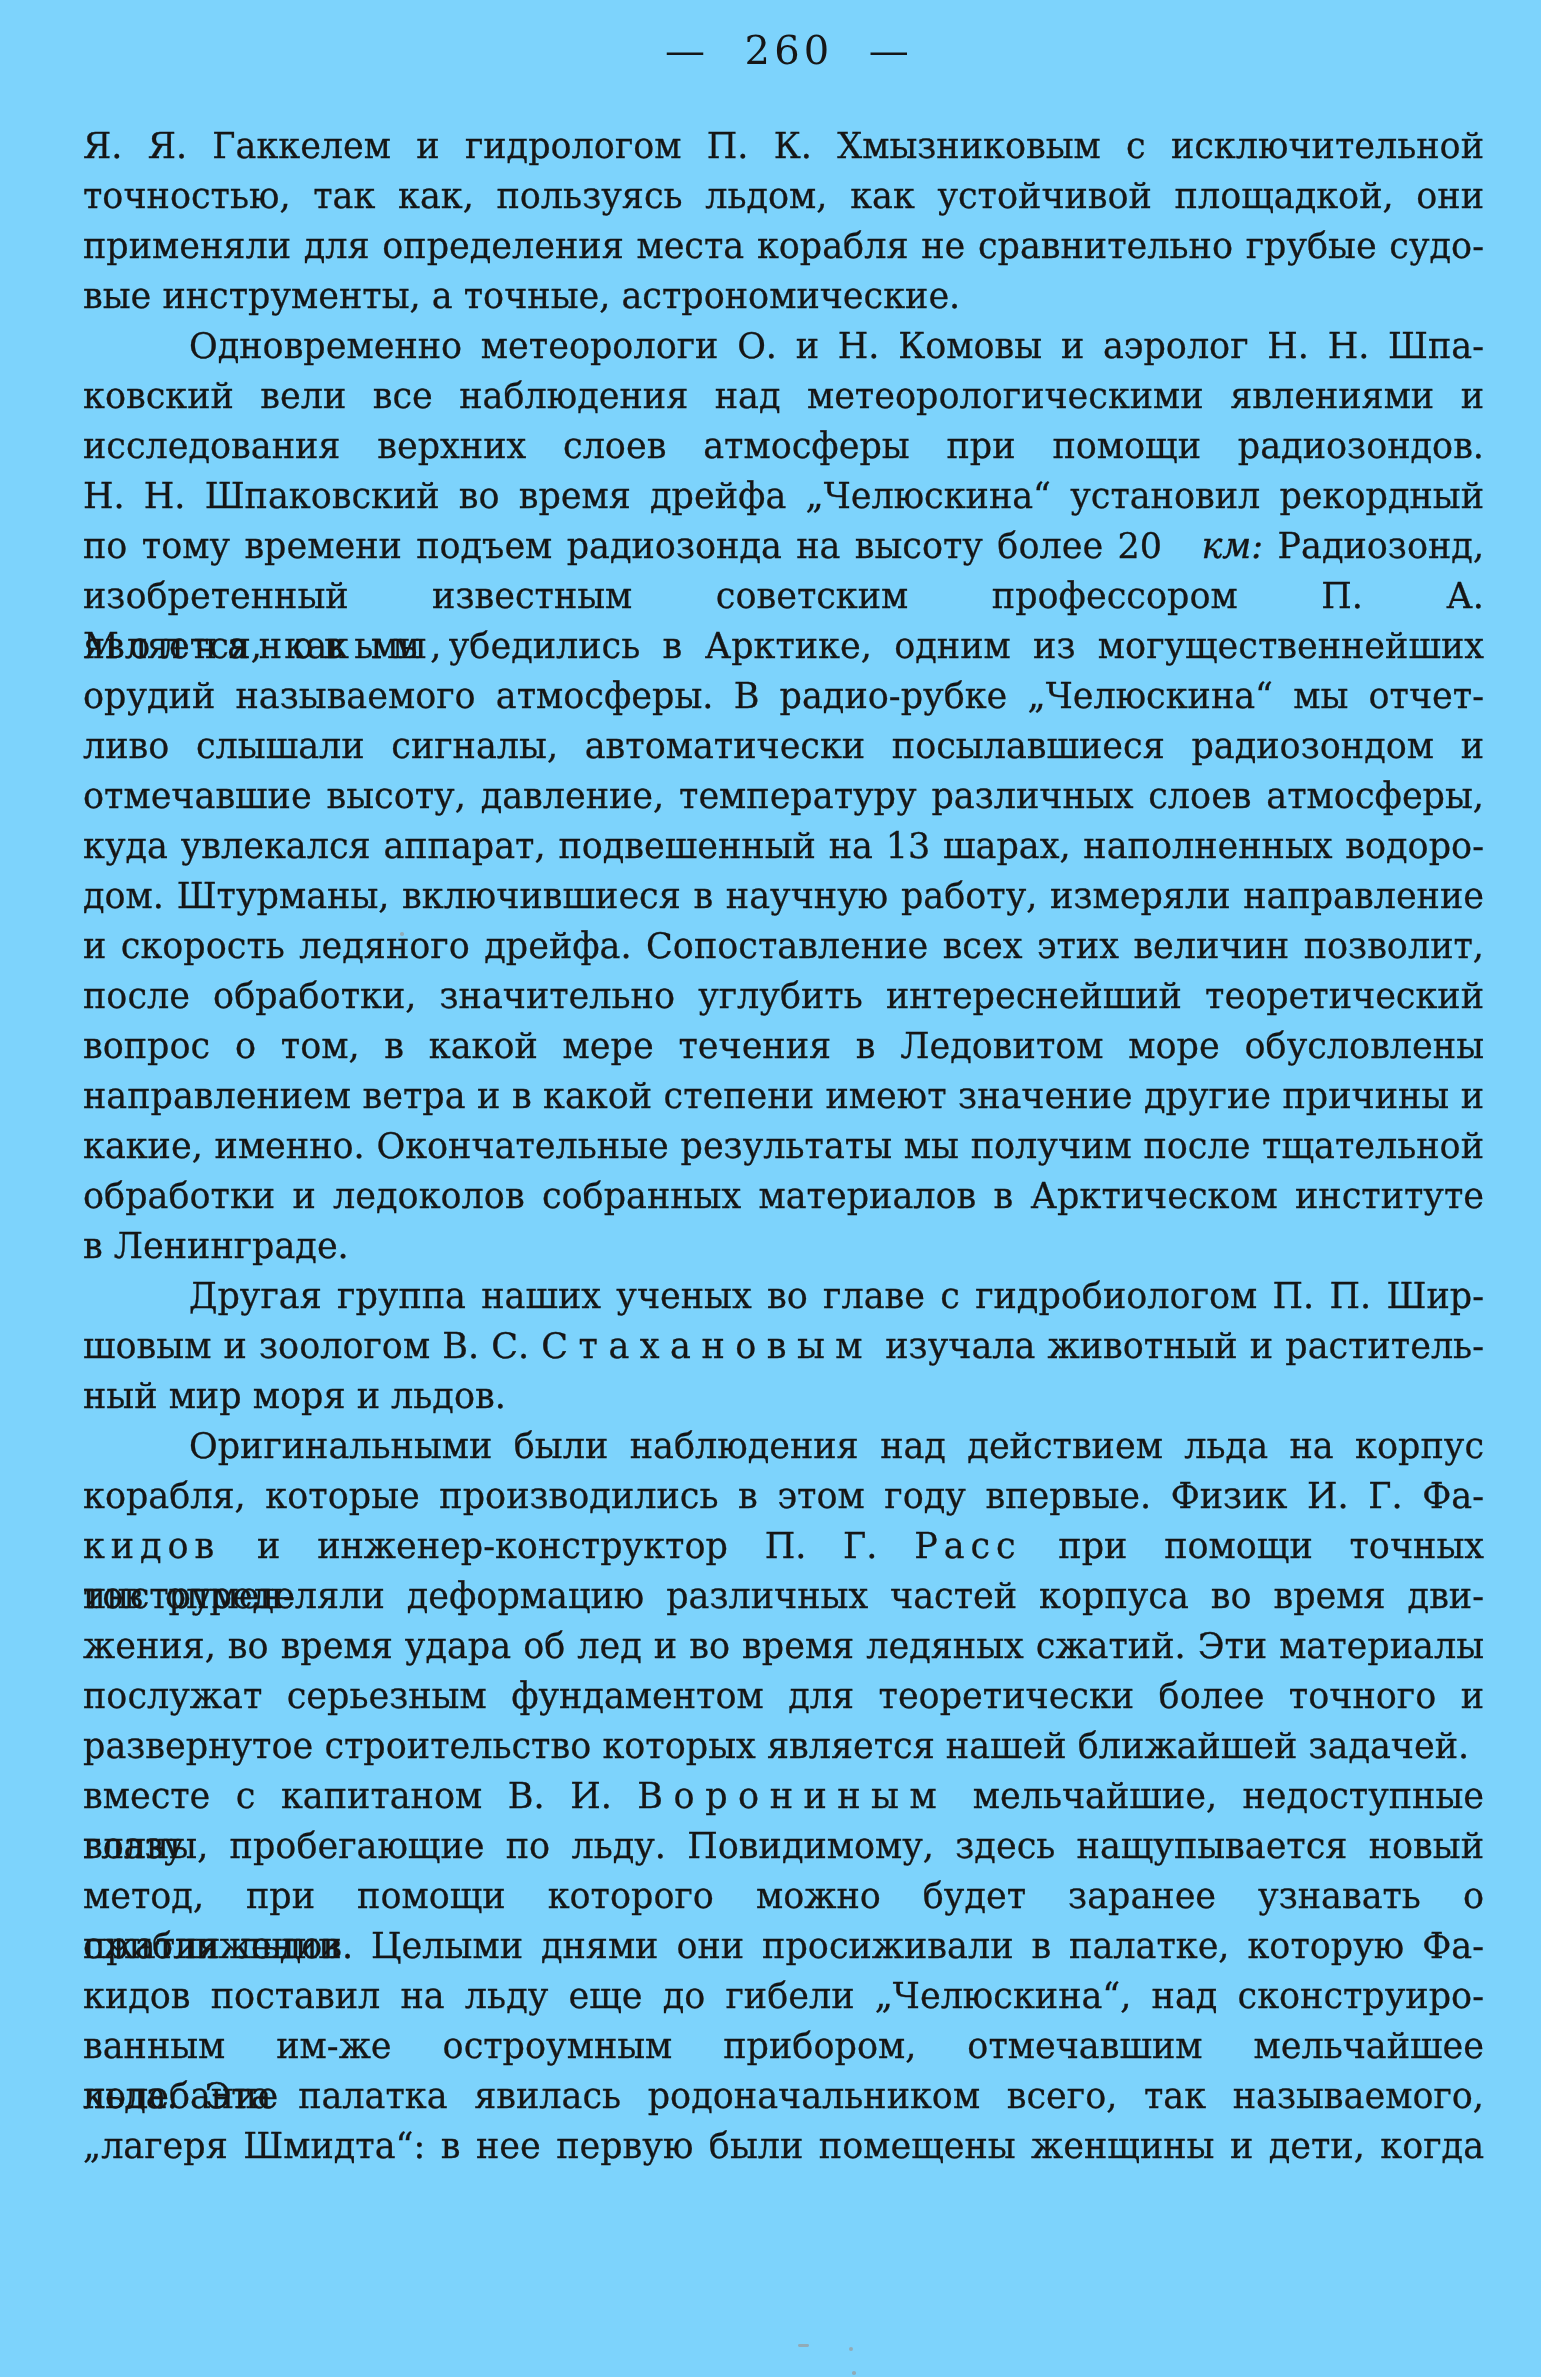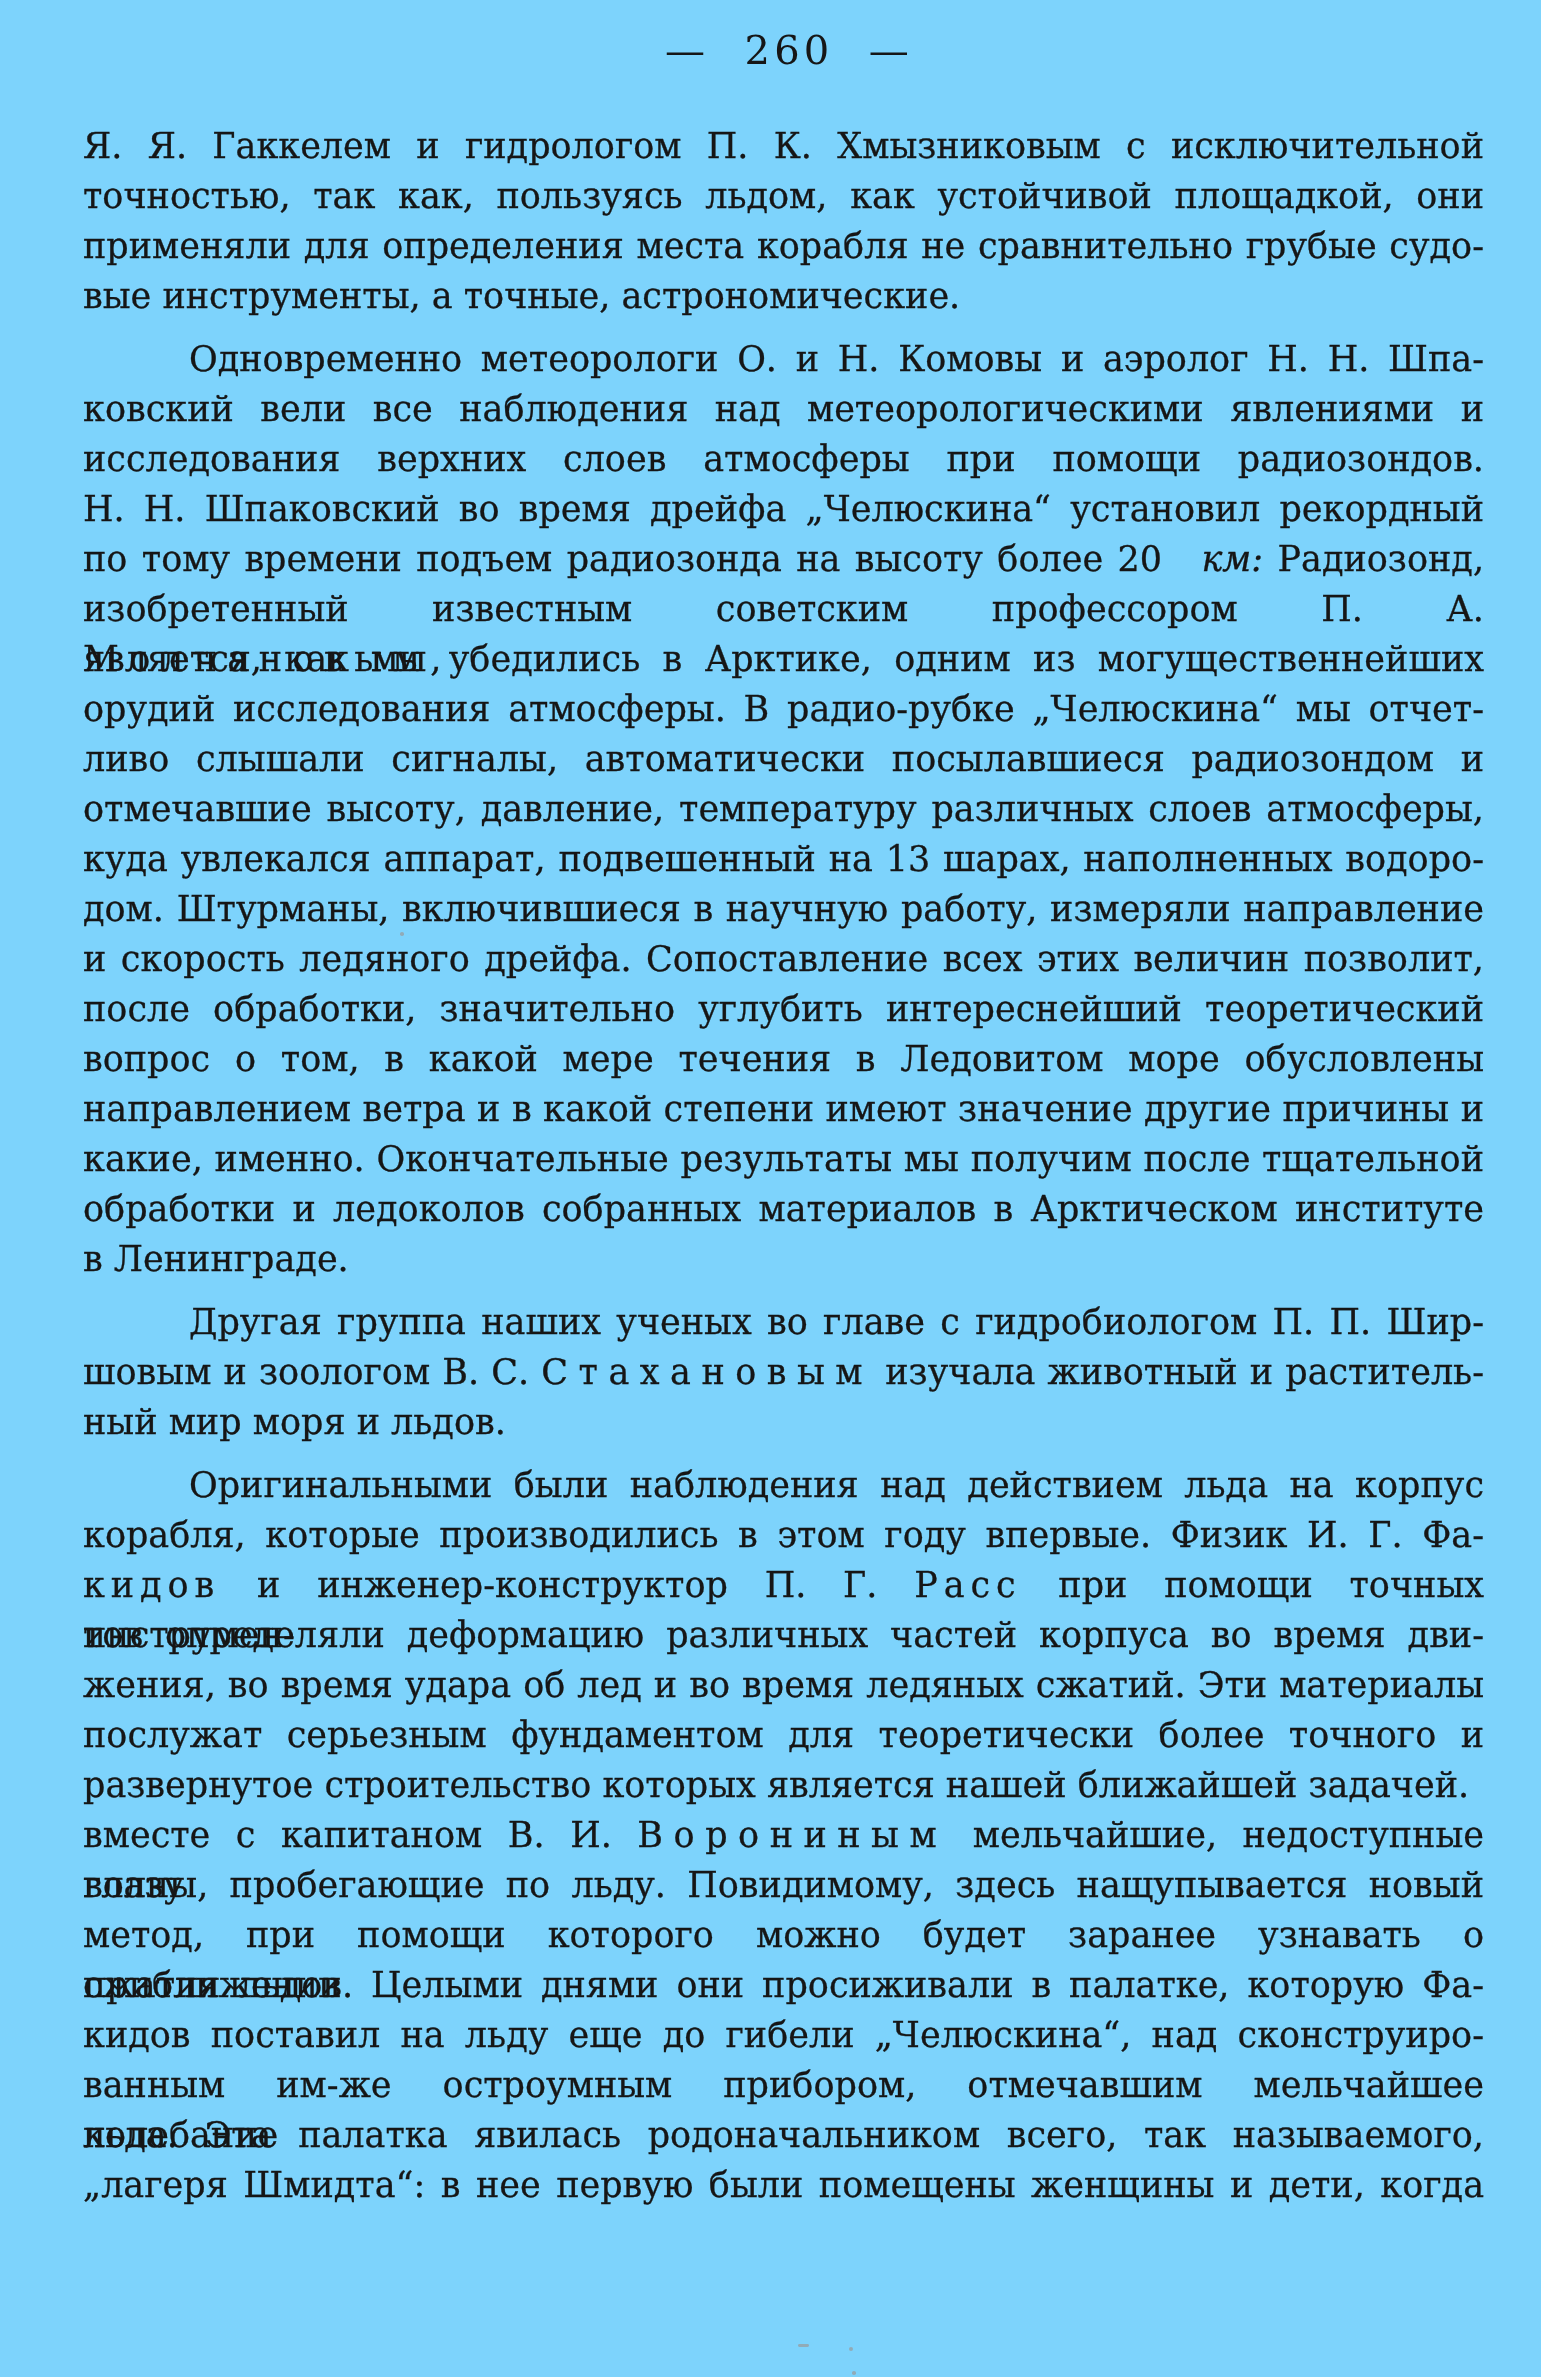--- a/index.html
+++ b/index.html
@@ -40,21 +40,20 @@
     line-height: 50px;
     font-size: 35px;
     text-align: justify;
     text-align-last: justify;
     white-space: normal;
     overflow: visible;
     -webkit-text-stroke: 0.3px currentColor;
   }
   .line.indent {
     text-indent: 106px;
-    margin-top: 13px;
   }
   .line.para-end {
     text-align-last: left;
   }
   .sp  { letter-spacing: 0.30em; }
   .sp2 { letter-spacing: 0.17em; }
   .it  { font-style: italic; margin-left: 25px; }
   .speck {
     position: absolute;
     background: #9a9a9a;
@@ -73,21 +72,21 @@
       <div class="line">точностью, так как, пользуясь льдом, как устойчивой площадкой, они</div>
       <div class="line">применяли для определения места корабля не сравнительно грубые судо-</div>
       <div class="line para-end">вые инструменты, а точные, астрономические.</div>
       <div class="line indent">Одновременно метеорологи О. и Н. Комовы и аэролог Н. Н. Шпа-</div>
       <div class="line">ковский вели все наблюдения над метеорологическими явлениями и</div>
       <div class="line">исследования верхних слоев атмосферы при помощи радиозондов.</div>
       <div class="line">Н. Н. Шпаковский во время дрейфа „Челюскина“ установил рекордный</div>
       <div class="line">по тому времени подъем радиозонда на высоту более 20 <span class="it">км:</span> Радиозонд,</div>
       <div class="line">изобретенный  известным советским профессором П. А. <span class="sp">Молчановым,</span></div>
       <div class="line">является, как мы убедились в Арктике, одним из могущественнейших</div>
-      <div class="line">орудий исследования атмосферы. В радио-рубке „Челюскина“ мы отчет-</div>
+      <div class="line">орудий называемого атмосферы. В радио-рубке „Челюскина“ мы отчет-</div>
       <div class="line">ливо слышали сигналы, автоматически посылавшиеся радиозондом и</div>
       <div class="line">отмечавшие высоту, давление, температуру различных слоев атмосферы,</div>
       <div class="line">куда увлекался аппарат, подвешенный на 13 шарах, наполненных водоро-</div>
       <div class="line">дом. Штурманы, включившиеся в научную работу, измеряли направление</div>
       <div class="line">и скорость ледяного дрейфа. Сопоставление всех этих величин позволит,</div>
       <div class="line">после обработки, значительно углубить интереснейший теоретический</div>
       <div class="line">вопрос о том, в какой мере течения в Ледовитом море обусловлены</div>
       <div class="line">направлением ветра и в какой степени имеют значение другие причины и</div>
       <div class="line">какие, именно. Окончательные результаты мы получим после тщательной</div>
       <div class="line">обработки и ледоколов собранных материалов в Арктическом институте</div>

